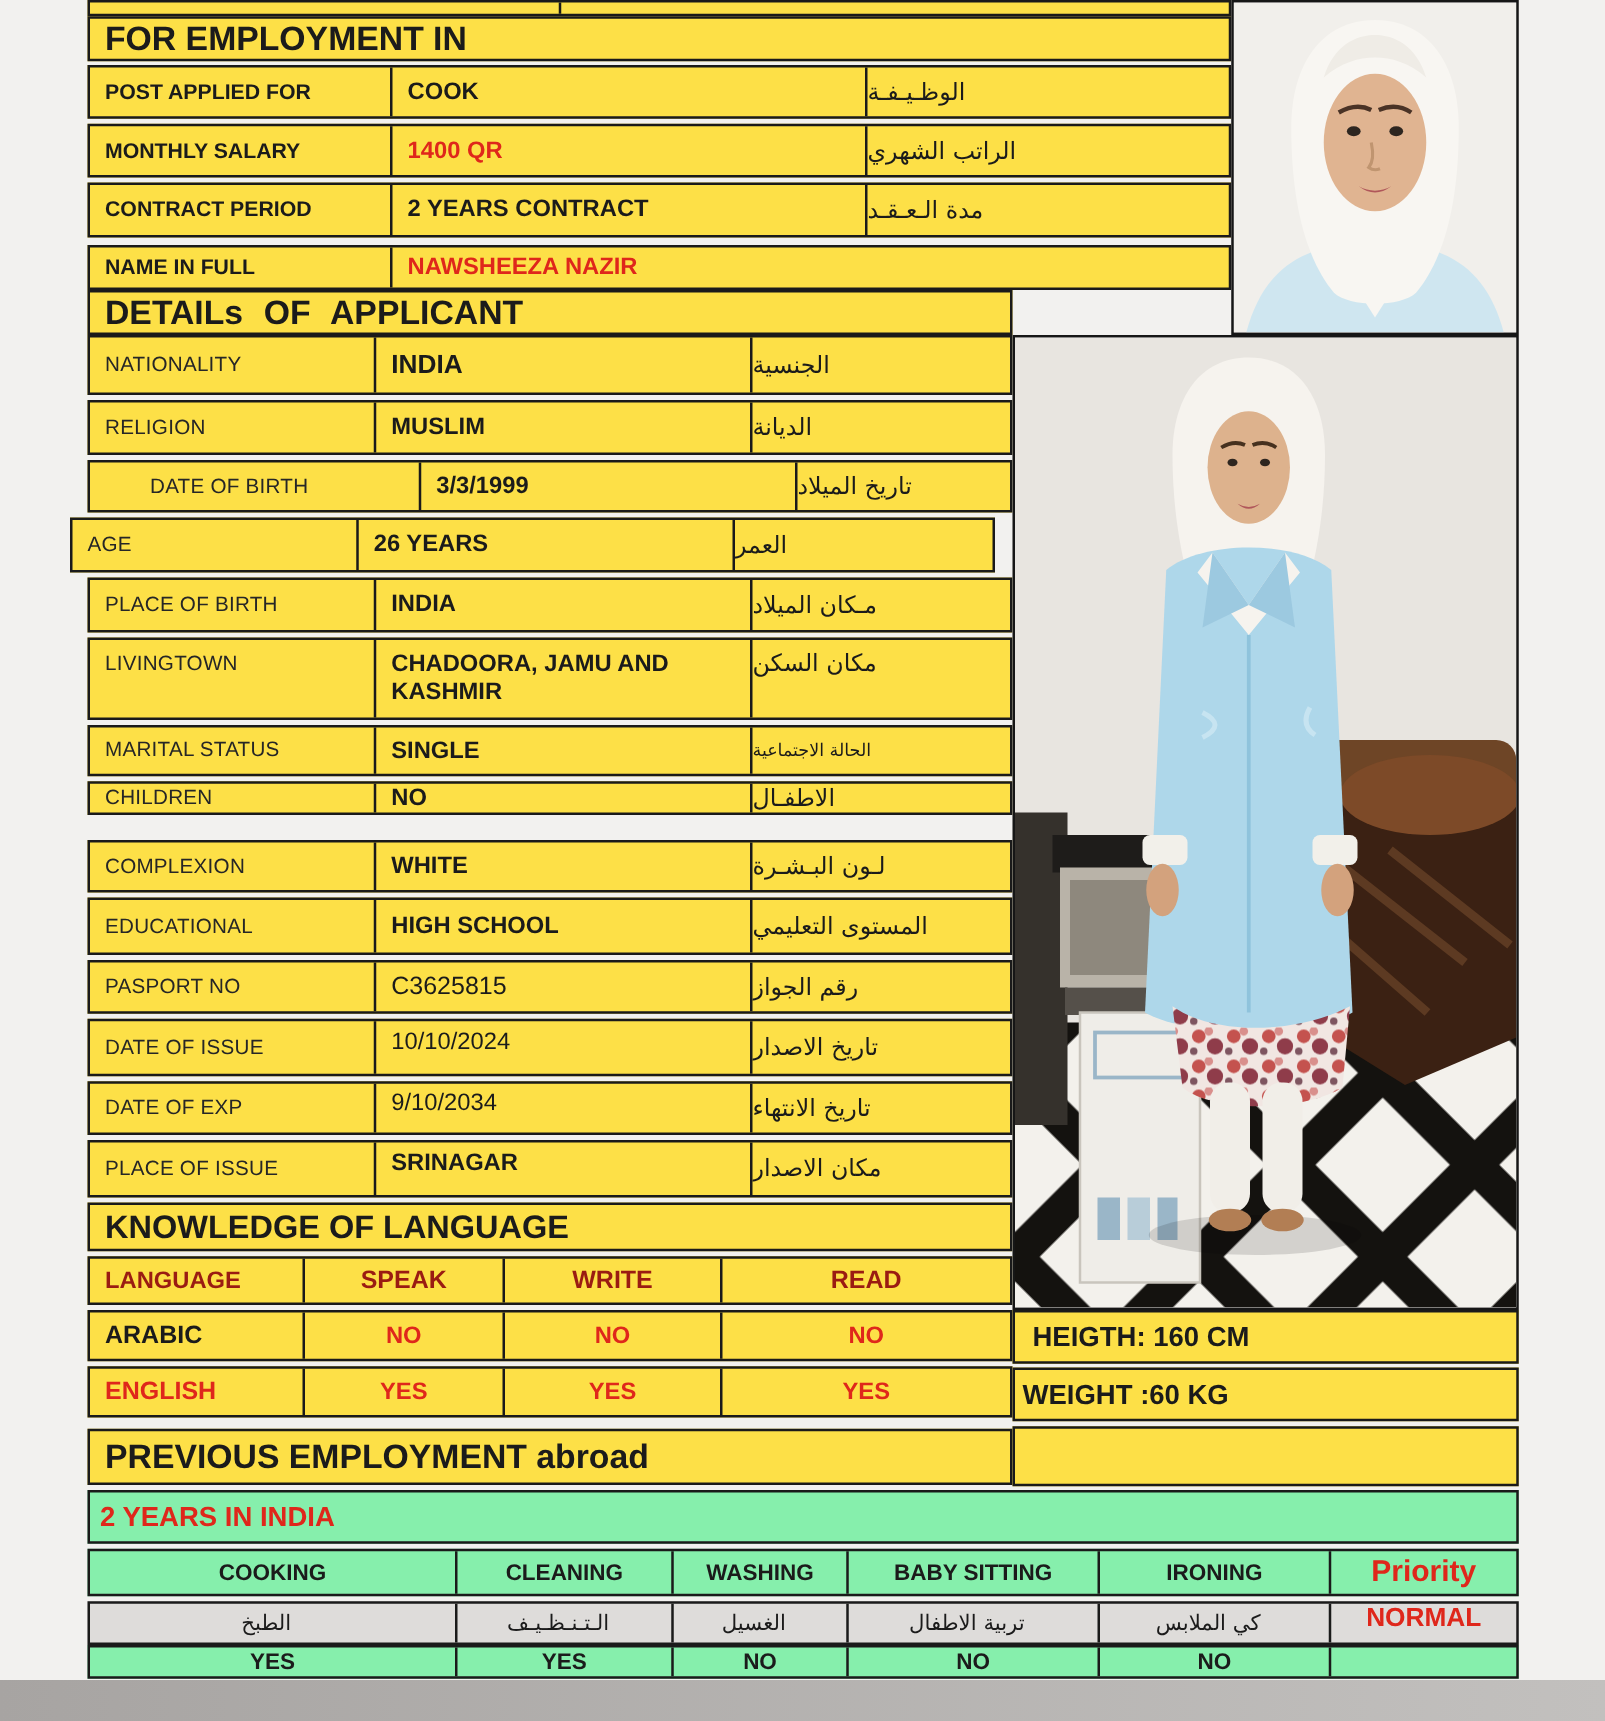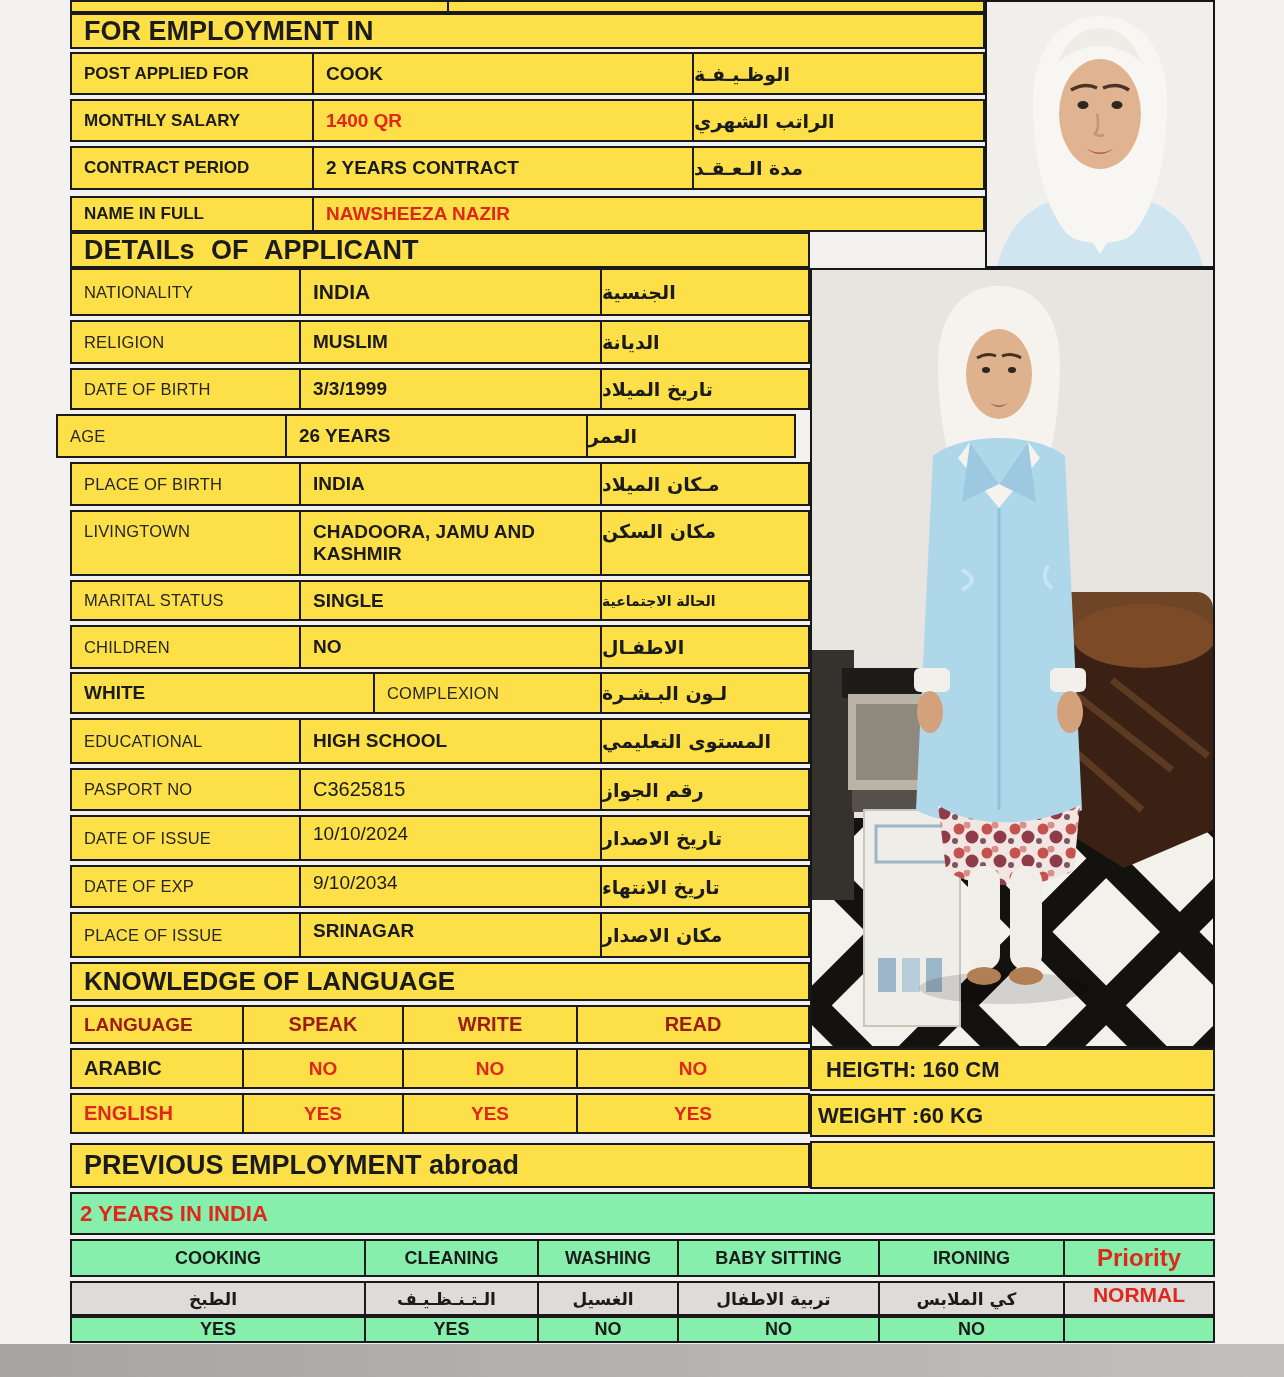--- a/index.html
+++ b/index.html
@@ -11,21 +11,21 @@
   .bottom-band{position:absolute;left:0;top:1344px;width:1284px;height:33px;
     background:linear-gradient(90deg,#a7a4a2,#c2c0be);}
   .box{position:absolute;box-sizing:border-box;border:2px solid #1a1a1a;
     background:#fde047;display:flex;align-items:stretch;}
   .cell{box-sizing:border-box;display:flex;align-items:center;overflow:hidden;}
   .cell + .cell{border-left:2px solid #1a1a1a;}
   .lab{font-size:17px;font-weight:bold;padding-left:12px;}
   .lab-reg{font-size:16.5px;font-weight:normal;color:#262626;padding-left:12px;letter-spacing:.2px;}
   .val{font-size:19px;font-weight:bold;padding-left:12px;line-height:1.15;}
   .val-reg{font-weight:normal;}
-  .ar{font-family:"DejaVu Sans",sans-serif;font-size:19px;font-weight:bold;
+  .ar{font-family:"DejaVu Sans",sans-serif;font-size:19px;font-weight:normal;
     justify-content:flex-end;padding-right:10px;direction:rtl;}
   .title-box{font-size:27px;font-weight:bold;align-items:center;padding-left:12px;}
   .wspace{word-spacing:9px;}
   .red{color:#df271b;}
   .maroon{color:#9a1c12;}
   .c{justify-content:center;padding-left:0;}
   .gray{background:#86efac;}
   .small-ar{font-size:14px;}
   .photo-box{position:absolute;box-sizing:border-box;border:2px solid #161616;overflow:hidden;background:#efedeb;}
   svg{display:block;}
@@ -73,21 +73,21 @@
   <div class="box" style="left:70px;top:268px;width:740px;height:48px;">
     <div class="cell lab-reg" style="width:227px;">NATIONALITY</div>
     <div class="cell val" style="width:301px;font-size:21px;">INDIA</div>
     <div class="cell ar" style="flex:1;">الجنسية</div>
   </div>
   <div class="box" style="left:70px;top:320px;width:740px;height:44px;">
     <div class="cell lab-reg" style="width:227px;">RELIGION</div>
     <div class="cell val" style="width:301px;">MUSLIM</div>
     <div class="cell ar" style="flex:1;">الديانة</div>
   </div>
-  <div class="box" style="left:70px;top:368px;width:740px;height:42px;">
+  <div class="box" style="left:70px;top:368px;width:740px;height:42px;padding-left:36px;">
     <div class="cell lab-reg" style="width:227px;">DATE OF BIRTH</div>
     <div class="cell val" style="width:301px;">3/3/1999</div>
     <div class="cell ar" style="flex:1;">تاريخ الميلاد</div>
   </div>
   <div class="box" style="left:56px;top:414px;width:740px;height:44px;">
     <div class="cell lab-reg" style="width:227px;">AGE</div>
     <div class="cell val" style="width:301px;">26 YEARS</div>
     <div class="cell ar" style="flex:1;">العمر</div>
   </div>
   <div class="box" style="left:70px;top:462px;width:740px;height:44px;">
@@ -98,28 +98,28 @@
   <div class="box" style="left:70px;top:510px;width:740px;height:66px;">
     <div class="cell lab-reg" style="width:227px;align-items:flex-start;padding-top:10px;">LIVINGTOWN</div>
     <div class="cell val" style="width:301px;padding-right:30px;">CHADOORA, JAMU AND KASHMIR</div>
     <div class="cell ar" style="flex:1;align-items:flex-start;padding-top:8px;">مكان السكن</div>
   </div>
   <div class="box" style="left:70px;top:580px;width:740px;height:41px;">
     <div class="cell lab-reg" style="width:227px;">MARITAL STATUS</div>
     <div class="cell val" style="width:301px;">SINGLE</div>
     <div class="cell ar small-ar" style="flex:1;">الحالة الاجتماعية</div>
   </div>
-  <div class="box" style="left:70px;top:625px;width:740px;height:44px;">
+  <div class="box" style="left:70px;top:625px;width:740px;height:27px;">
     <div class="cell lab-reg" style="width:227px;">CHILDREN</div>
     <div class="cell val" style="width:301px;">NO</div>
     <div class="cell ar" style="flex:1;">الاطفـال</div>
   </div>
   <div class="box" style="left:70px;top:672px;width:740px;height:42px;">
+    <div class="cell lab-reg" style="width:227px;">COMPLEXION</div>
     <div class="cell val" style="width:301px;">WHITE</div>
-    <div class="cell lab-reg" style="width:227px;">COMPLEXION</div>
     <div class="cell ar" style="flex:1;">لـون البـشـرة</div>
   </div>
   <div class="box" style="left:70px;top:718px;width:740px;height:46px;">
     <div class="cell lab-reg" style="width:227px;">EDUCATIONAL</div>
     <div class="cell val" style="width:301px;">HIGH SCHOOL</div>
     <div class="cell ar" style="flex:1;">المستوى التعليمي</div>
   </div>
   <div class="box" style="left:70px;top:768px;width:740px;height:43px;">
     <div class="cell lab-reg" style="width:227px;">PASPORT NO</div>
     <div class="cell val val-reg" style="width:301px;font-size:20px;">C3625815</div>

